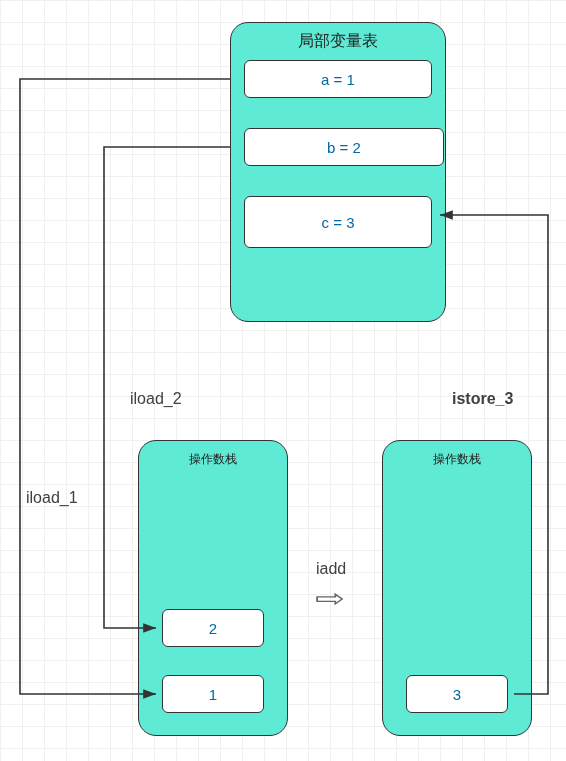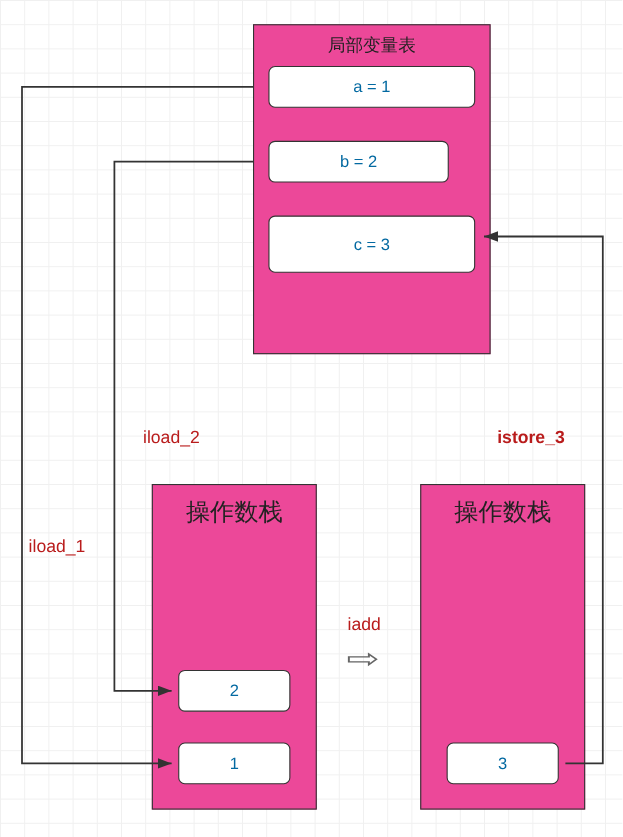--- a/index.html
+++ b/index.html
@@ -15,54 +15,54 @@
   .grid {
     position: absolute;
     inset: 0;
     background-image:
       linear-gradient(to right, #f0f0f0 1px, transparent 1px),
       linear-gradient(to bottom, #f0f0f0 1px, transparent 1px);
     background-size: 22px 22px;
   }
   .box {
     position: absolute;
-    background: #ec4899;
+    background: #5eead4;
     border: 1px solid #333;
-    border-radius: 0;
+    border-radius: 18px;
     box-sizing: border-box;
   }
   .box-title {
     text-align: center;
     font-size: 16px;
     padding: 8px 0 4px 0;
     color: #222;
   }
   .stack-title {
     text-align: center;
-    font-size: 22px;
+    font-size: 12px;
     padding-top: 10px;
     color: #222;
   }
   .cell {
     position: absolute;
     background: #fff;
     border: 1px solid #333;
     border-radius: 6px;
     text-align: center;
     font-size: 15px;
     display: flex;
     align-items: center;
     justify-content: center;
     box-sizing: border-box;
     color: #0369a1;
   }
   .label {
     position: absolute;
     font-size: 16px;
-    color: #b91c1c;
+    color: #404040;
     background: transparent;
   }
   svg.arrows {
     position: absolute;
     inset: 0;
     width: 566px;
     height: 761px;
     pointer-events: none;
   }
   .big-arrow {
@@ -74,21 +74,21 @@
 </style>
 </head>
 <body>
 
 <div class="grid"></div>
 
 <div class="box" id="lvt" style="left:230px; top:22px; width:216px; height:300px;">
   <div class="box-title">局部变量表</div>
 </div>
 <div class="cell" style="left:244px; top:60px; width:188px; height:38px;">a = 1</div>
-<div class="cell" style="left:244px; top:128px; width:164px; height:38px;">b = 2</div>
+<div class="cell" style="left:244px; top:128px; width:200px; height:38px;">b = 2</div>
 <div class="cell" style="left:244px; top:196px; width:188px; height:52px;">c = 3</div>
 
 <div class="box" style="left:138px; top:440px; width:150px; height:296px;">
   <div class="stack-title">操作数栈</div>
 </div>
 <div class="cell" style="left:162px; top:609px; width:102px; height:38px;">2</div>
 <div class="cell" style="left:162px; top:675px; width:102px; height:38px;">1</div>
 
 <div class="box" style="left:382px; top:440px; width:150px; height:296px;">
   <div class="stack-title">操作数栈</div>

